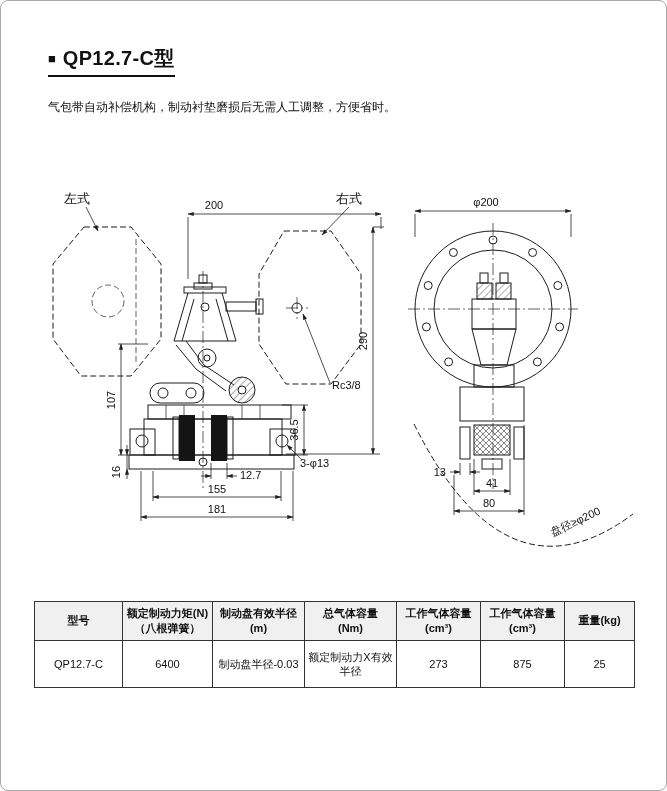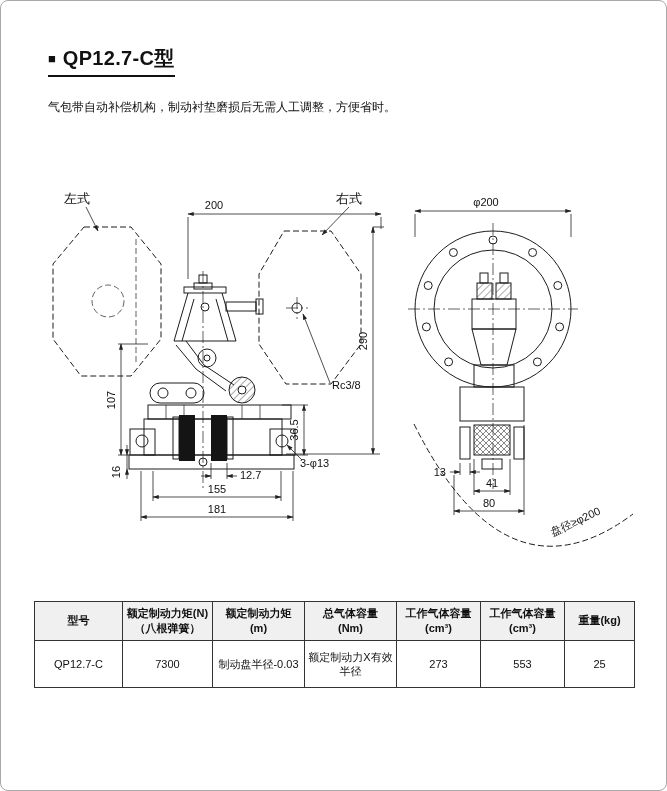--- a/index.html
+++ b/index.html
@@ -243,37 +243,37 @@
         <col style="width:92px">
       <col style="width:84px">
         <col style="width:84px">
         <col style="width:70px">
     </colgroup>
     <thead>
       <tr>
         <th>型号</th>
         <th>额定制动力矩(N)
 （八根弹簧）</th>
-        <th>额定制动力矩
+        <th>制动盘有效半径
 (m)</th>
         <th>总气体容量
 (Nm)</th>
         <th>工作气体容量
 (cm³)</th>
         <th>工作气体容量
 (cm³)</th>
         <th>重量(kg)</th>
       </tr>
     </thead>
     <tbody>
       <tr>
         <td>QP12.7-C</td>
-        <td>7300</td>
+        <td>6400</td>
         <td>制动盘半径-0.03</td>
         <td>额定制动力X有效半径</td>
         <td>273</td>
-        <td>553</td>
+        <td>875</td>
         <td>25</td>
       </tr>
     </tbody>
   </table>
 
 </div>
 
 </body></html>

